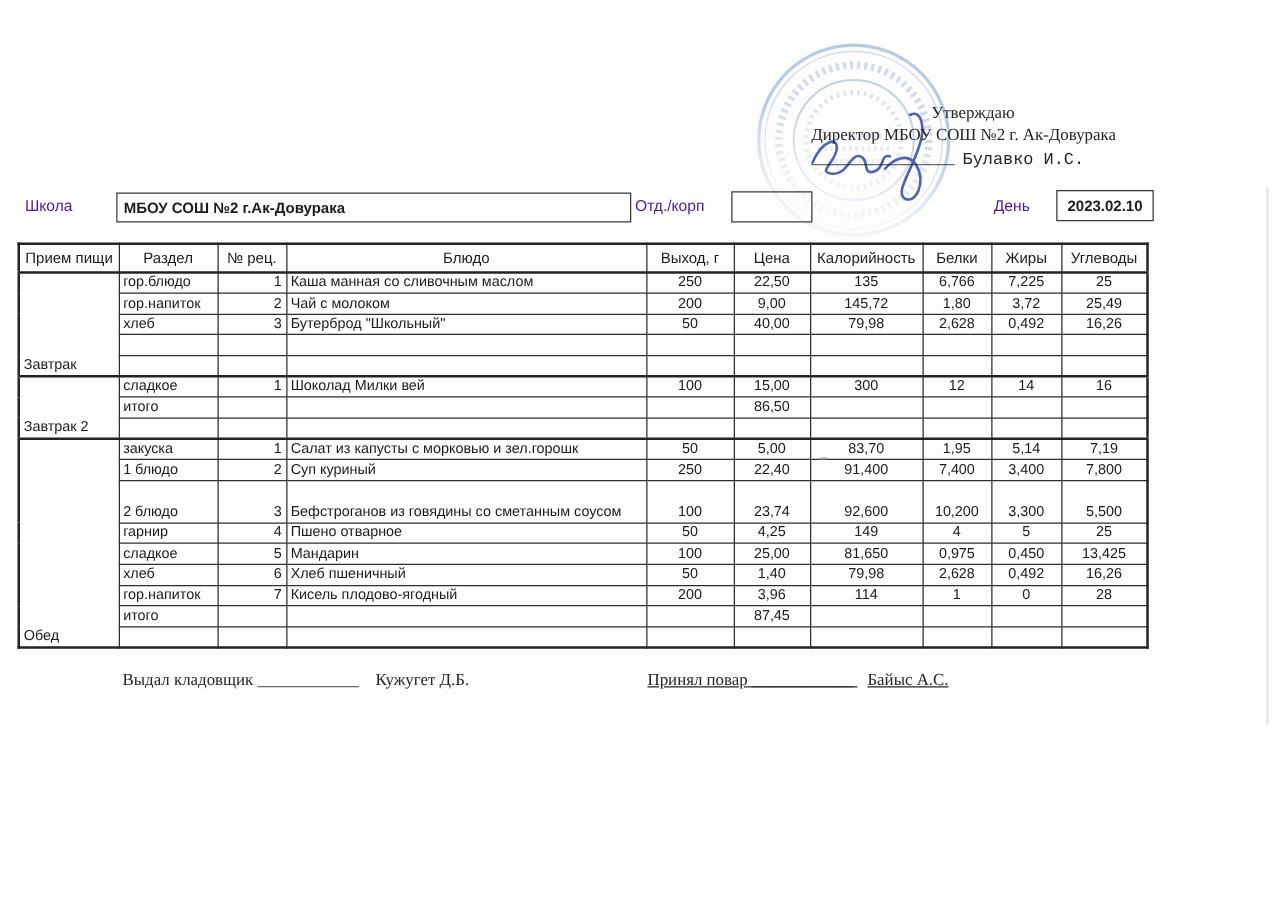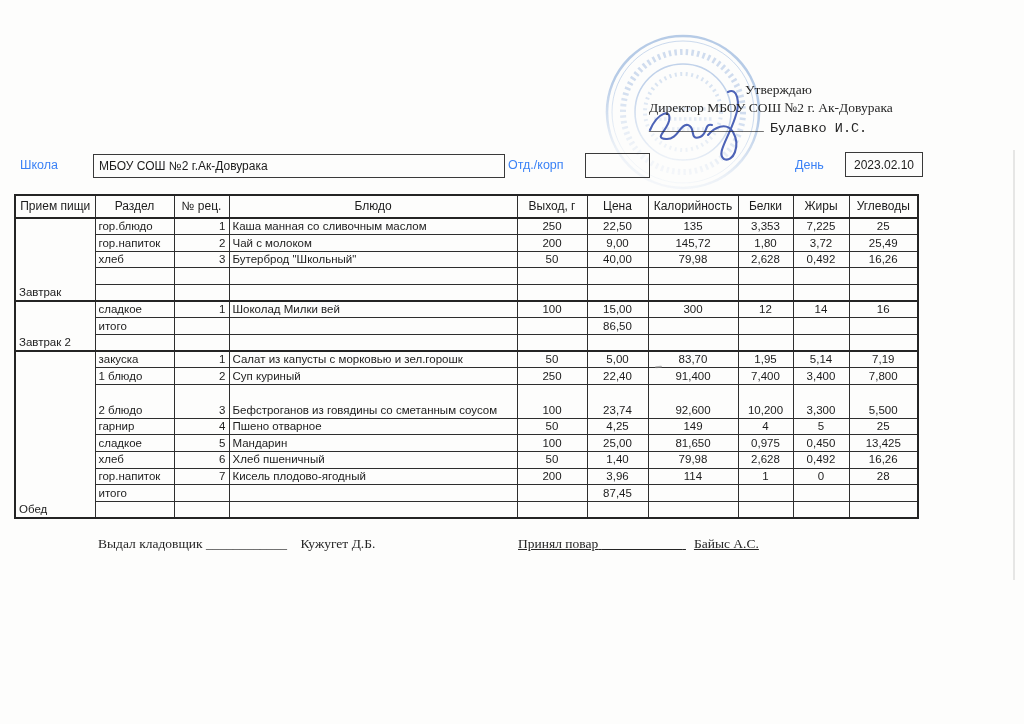--- a/index.html
+++ b/index.html
@@ -4,26 +4,26 @@
 <style>
   html,body{margin:0;padding:0;}
   body{
     width:1024px;height:724px;position:relative;overflow:hidden;
     background:#fdfdfc;
     font-family:"Liberation Sans",sans-serif;
     color:#1c1c1c;
   }
   .abs{position:absolute;}
   .serif{font-family:"Liberation Serif",serif;font-size:13.5px;color:#262626;}
-  .sans-label{font-size:12.5px;color:#3b82f6;}
+  .sans-label{font-size:12.5px;color:#4c1d95;}
 
   
   .field-box{
     position:absolute;border:1.6px solid #3a3a3a;background:transparent;
-    font-size:12px;display:flex;align-items:center;
+    font-size:12px;display:flex;align-items:center;font-weight:bold;
   }
   .field-box .val{padding-left:5px;white-space:nowrap;}
   .field-box.center .val{padding:0;width:100%;text-align:center;}
 
   
   #stamp{
     opacity:.85;
     -webkit-mask-image:linear-gradient(195deg,#000 45%,rgba(0,0,0,.25) 72%,transparent 95%);
     mask-image:linear-gradient(195deg,#000 45%,rgba(0,0,0,.25) 72%,transparent 95%);
   }
@@ -127,21 +127,21 @@
     </thead>
 <tbody>
       <tr>
         <td class="c-meal" rowspan="5">Завтрак</td>
         <td class="col-razdel">гор.блюдо</td>
         <td class="col-num">1</td>
         <td class="col-dish">Каша манная со сливочным  маслом</td>
         <td class="col-out">250</td>
         <td class="col-price">22,50</td>
         <td class="col-cal">135</td>
-        <td class="col-prot">3,353</td>
+        <td class="col-prot">6,766</td>
         <td class="col-fat">7,225</td>
         <td class="col-carb">25</td>
       </tr>
       <tr>
         <td class="col-razdel">гор.напиток</td>
         <td class="col-num">2</td>
         <td class="col-dish">Чай с молоком</td>
         <td class="col-out">200</td>
         <td class="col-price">9,00</td>
         <td class="col-cal">145,72</td>

